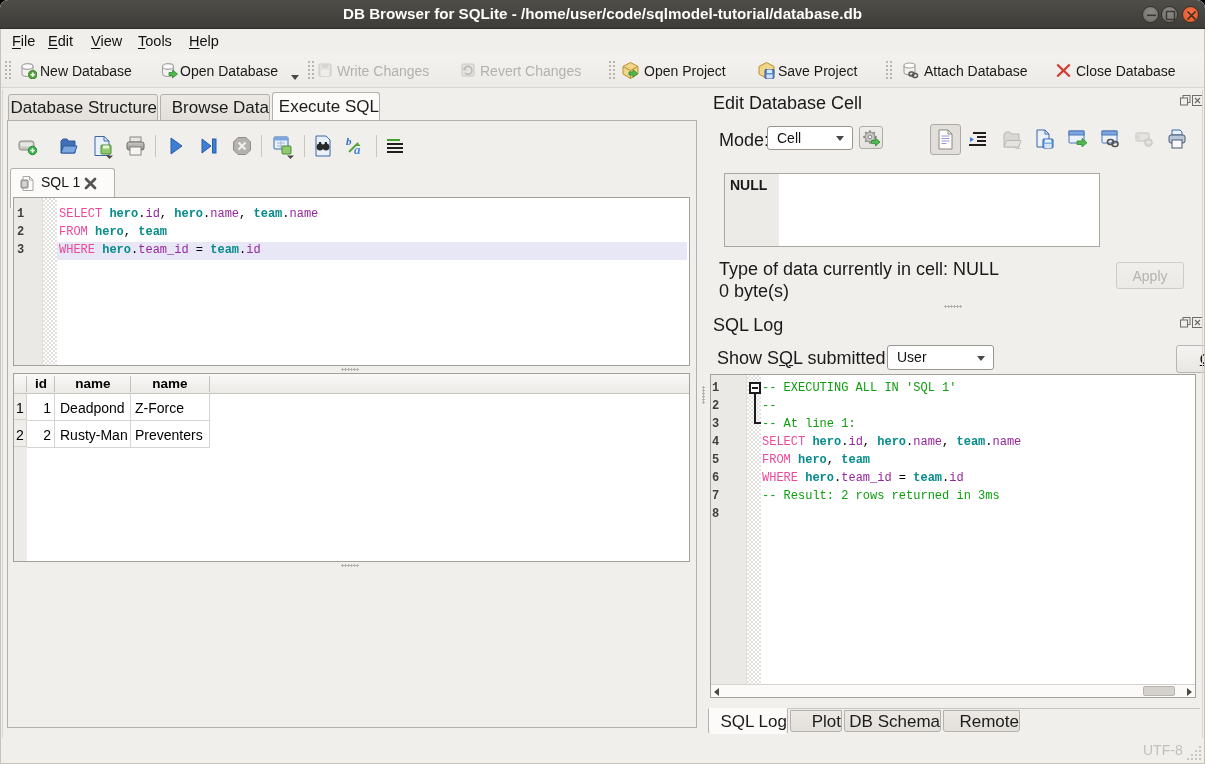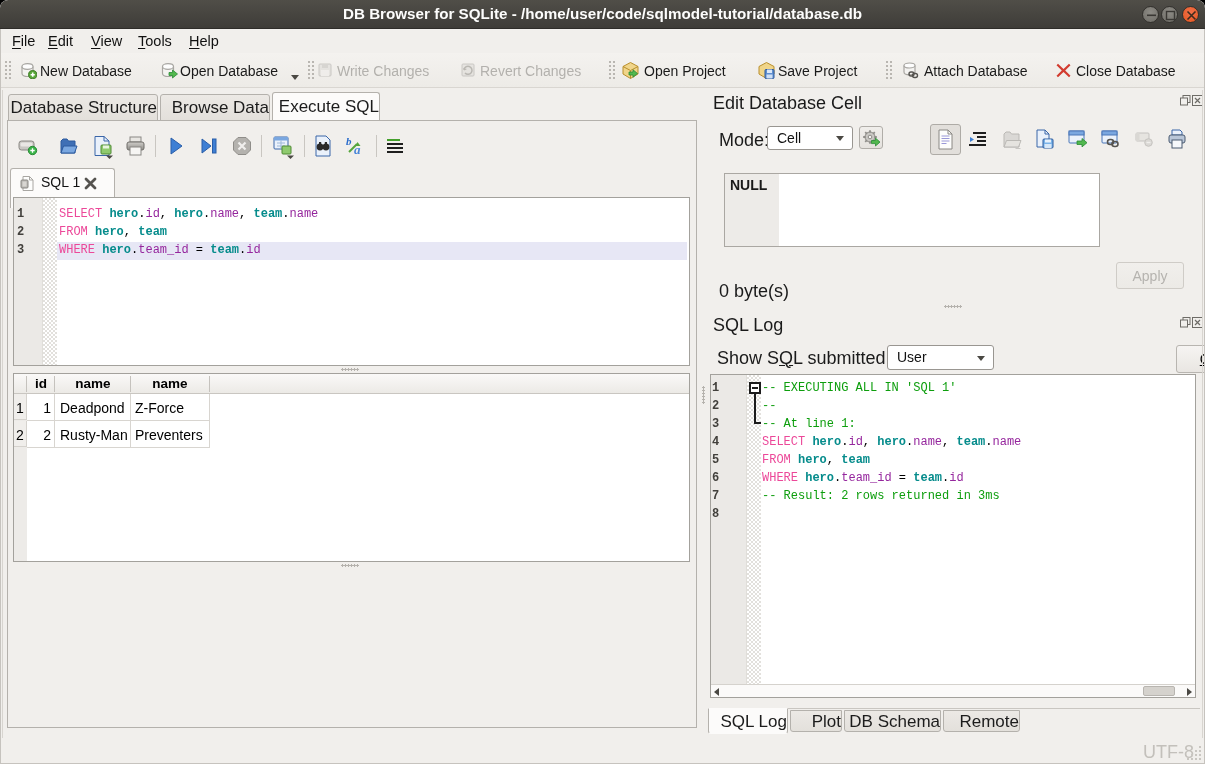--- a/index.html
+++ b/index.html
@@ -359,20 +359,21 @@
   <svg class="abs" style="left:1167px;top:129px" width="20" height="20" viewBox="0 0 20 20">
     <path d="M5 1 h8 l2 2 v3 H5 z" fill="#eaf1fb" stroke="#3b66a8"></path>
     <rect x="2" y="6" width="16" height="8" rx="2" fill="#b9c6d8" stroke="#4a5a70"></rect>
     <rect x="5" y="11" width="10" height="8" fill="#f6f8fb" stroke="#4a5a70"></rect>
   </svg>
 
   <div class="frame" style="left:724px;top:173px;width:376px;height:74px;border-color:#aaa7a2;">
     <div class="abs" style="left:0;top:0;bottom:0;width:54px;background:#edebe8;"></div>
     <div class="abs" style="left:5px;top:3px;font-size:14px;font-weight:bold;color:#1a1a1a;">NULL</div>
   </div>
+  <div class="dktitle" style="left:719px;top:259px;">Type of data currently in cell: NULL</div>
   <div class="dktitle" style="left:719px;top:281px;">0 byte(s)</div>
   <div class="btn dis" style="left:1116px;top:262px;width:68px;height:27px;line-height:26px;">Apply</div>
   <div class="dots-h" style="left:944px;top:305px;"></div>
 
   <div class="dktitle" style="left:713px;top:315px;">SQL Log</div>
   <svg class="abs" style="left:1180px;top:317px" width="11" height="11" viewBox="0 0 11 11">
     <rect x="3" y="0.5" width="7" height="7" fill="none" stroke="#6e6c67"></rect>
     <rect x="0.5" y="3" width="7" height="7" fill="#f1efec" stroke="#6e6c67"></rect>
   </svg>
   <svg class="abs" style="left:1192px;top:317px" width="11" height="11" viewBox="0 0 11 11">
@@ -423,21 +424,21 @@
   <div class="tab" style="left:790px;top:710px;width:52px;height:22px;line-height:21px;border-radius:0 0 3px 3px;">Plot</div>
   <div class="tab" style="left:844px;top:710px;width:97px;height:22px;line-height:21px;border-radius:0 0 3px 3px;">DB Schema</div>
   <div class="tab" style="left:943px;top:710px;width:77px;height:22px;line-height:21px;border-radius:0 0 3px 3px;">Remote</div>
 
   <div class="abs" style="left:0;top:29px;width:1px;height:735px;background:#c6c3be;"></div>
   <div class="abs" style="left:1204px;top:29px;width:1px;height:735px;background:#c6c3be;"></div>
   <div class="abs" style="left:0;top:763px;width:1205px;height:1px;background:#c6c3be;"></div>
   <div class="abs" style="left:2px;top:90px;width:1px;height:648px;background:#d8d5d0;"></div>
   <div class="abs" style="left:1202px;top:90px;width:1px;height:648px;background:#d8d5d0;"></div>
 
-  <div class="abs" style="left:1143px;top:742px;font-size:18px;color:#c3c0bb;">UTF-8</div>
+  <div class="abs" style="left:1143px;top:742px;font-size:14px;color:#c3c0bb;">UTF-8</div>
   <svg class="abs" style="left:1187px;top:746px" width="16" height="16" viewBox="0 0 16 16">
     <g fill="#c9c6c1">
       <rect x="12" y="0" width="2" height="2"></rect>
         <rect x="12" y="4" width="2" height="2"></rect>
         <rect x="12" y="8" width="2" height="2"></rect>
         <rect x="12" y="12" width="2" height="2"></rect>
       <rect x="8" y="4" width="2" height="2"></rect>
         <rect x="8" y="8" width="2" height="2"></rect>
         <rect x="8" y="12" width="2" height="2"></rect>
       <rect x="4" y="8" width="2" height="2"></rect>

